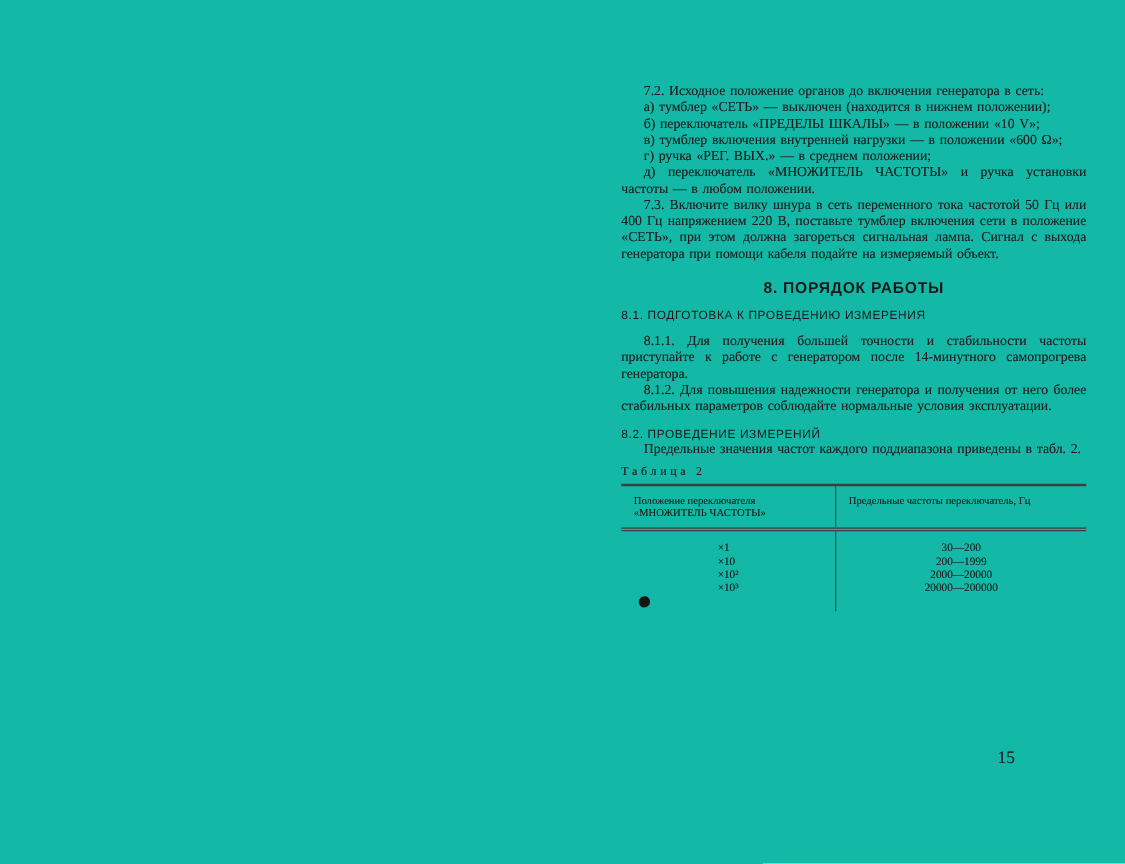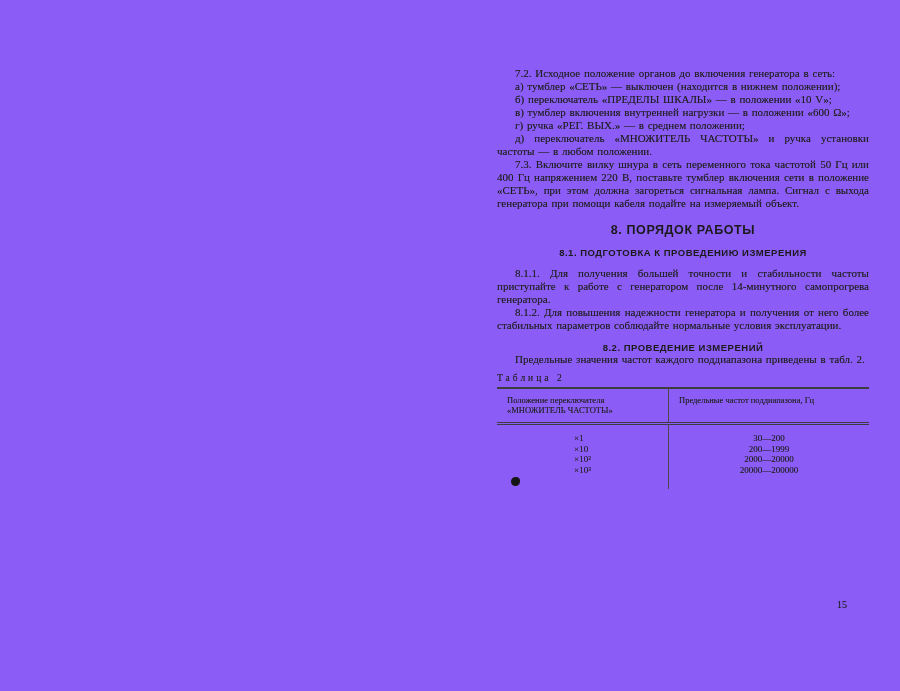--- a/index.html
+++ b/index.html
@@ -4,21 +4,21 @@
 <style>
   html, body {
     margin: 0;
     padding: 0;
     background: #ffffff;
   }
   .scan-page {
     position: relative;
     width: 900px;
     height: 691px;
-    background: #8b5cf6;
+    background: #14b8a6;
     overflow: hidden;
     font-family: "Liberation Serif", serif;
     color: #1f1f1f;
   }
   .content-col {
     position: absolute;
     left: 497px;
     top: 67px;
     width: 372px;
   }
@@ -35,24 +35,24 @@
     margin: 13px 0 0 0;
     text-align: center;
     font-family: "Liberation Sans", sans-serif;
     font-size: 12.5px;
     font-weight: bold;
     letter-spacing: 0.6px;
     color: #1a1a1a;
   }
   .sub-title {
     margin: 10px 0 0 0;
-    text-align: center;
+    text-align: left;
     font-family: "Liberation Sans", sans-serif;
     font-size: 9.5px;
-    font-weight: bold;
+    font-weight: normal;
     letter-spacing: 0.5px;
     color: #1a1a1a;
   }
   .after-head { margin-top: 9px; }
   .tbl-caption {
     margin: 7px 14px 4px 0;
     text-align: left;
     font-size: 9.5px;
     letter-spacing: 3px;
     text-shadow: 0 0 0.35px rgba(40,40,40,0.5);
@@ -98,23 +98,23 @@
     position: absolute;
     left: 511px;
     top: 477px;
     width: 9px;
     height: 9px;
     background: #151515;
     border-radius: 50% 45% 50% 48%;
   }
   .page-num {
     position: absolute;
-    left: 837px;
+    left: 798px;
     top: 599px;
-    font-size: 10px;
+    font-size: 14px;
     text-shadow: 0 0 0.3px rgba(40,40,40,0.5);
   }
 </style>
 </head>
 <body>
 
 <div class="scan-page">
 
   <div class="content-col">
 
@@ -137,21 +137,21 @@
 
     <h2 class="sub-title">8.2. ПРОВЕДЕНИЕ ИЗМЕРЕНИЙ</h2>
 
     <p class="body-p">Предельные значения частот каждого поддиапазона приведены в табл. 2.</p>
 
     <div class="tbl-caption">Таблица 2</div>
 
     <div class="freq-table">
       <div class="tbl-head">
         <div class="col-multiplier">Положение переключателя «МНОЖИТЕЛЬ ЧАСТОТЫ»</div>
-        <div class="col-range">Предельные частот поддиапазона, Гц</div>
+        <div class="col-range">Предельные частоты переключатель, Гц</div>
       </div>
       <div class="tbl-body">
         <div class="col-multiplier">
           <span class="mult-group">
             <div class="cell-line">×1</div>
             <div class="cell-line">×10</div>
             <div class="cell-line">×10²</div>
             <div class="cell-line">×10³</div>
           </span>
         </div>

